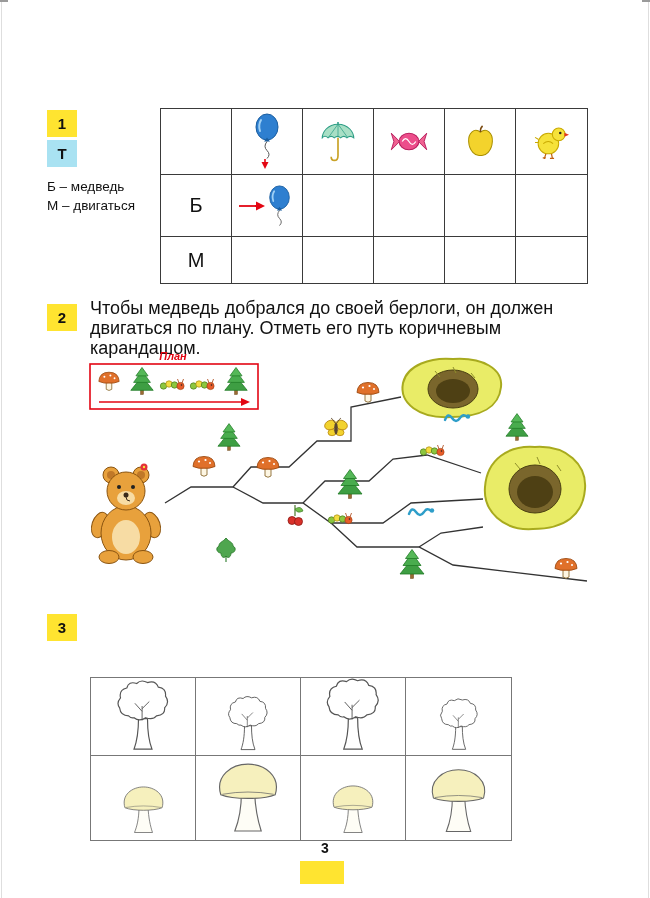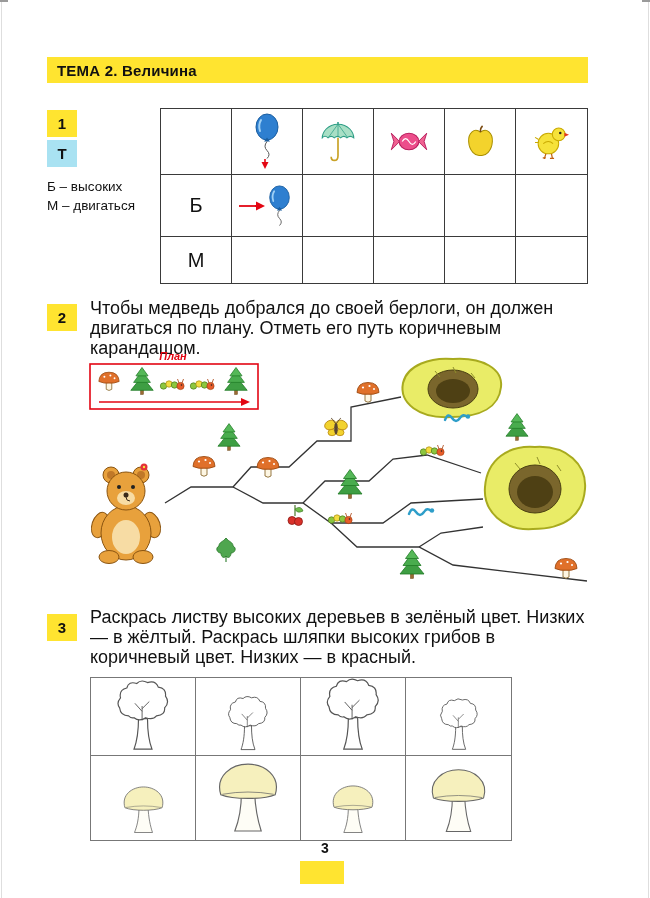--- a/index.html
+++ b/index.html
@@ -151,26 +151,25 @@
     </symbol>
   </defs>
 </svg>
 
 <div class="page">
   <div class="trim trim-l"></div>
   <div class="trim trim-r"></div>
   <div class="tick tick-l"></div>
   <div class="tick tick-r"></div>
 
-  <div class="header-band">ТЕМА 2. Величина</div>
 
   <div class="numbox yellow" style="top:110px">1</div>
   <div class="numbox cyan" style="top:140px">Т</div>
   <div class="legend">
-    <div>Б – высоких</div>
+    <div>Б – медведь</div>
     <div>М – двигаться</div>
   </div>
 
   <div class="t1-grid">
     <div></div>
     <div>
       <svg width="30" height="58" viewBox="0 0 30 58">
         <use href="#sym-balloon" x="0" y="0" width="30" height="46"></use>
         <path d="M13,46 L13,50" stroke="#E30613" stroke-width="1.6"></path>
         <polygon points="9.5,49 13,56 16.5,49" fill="#E30613"></polygon>
@@ -290,21 +289,20 @@
       <use href="#sym-snake" x="322" y="154" width="28" height="14"></use>
       <use href="#sym-berry" x="200" y="152" width="20" height="24"></use>
       <use href="#sym-leaf" x="130" y="186" width="22" height="26"></use>
       <use href="#sym-fir" x="314" y="198" width="26" height="30"></use>
       <use href="#sym-fir" x="420" y="62" width="24" height="28"></use>
       <use href="#sym-mushroom" x="468" y="204" width="26" height="26"></use>
     </svg>
   </div>
 
   <div class="numbox yellow" style="top:614px">3</div>
-  <div class="task-text t3-text">Раскрась листву высоких деревьев в зелёный цвет. Низких — в жёлтый. Раскрась шляпки высоких грибов в коричневый цвет. Низких — в красный.</div>
 
   <div class="t3-grid">
     <div>
       <svg width="54" height="72" viewBox="0 0 60 80">
           <use href="#sym-tree" width="60" height="80"></use>
         </svg>
     </div>
     <div>
       <svg width="42" height="56" viewBox="0 0 60 80">
           <use href="#sym-tree" width="60" height="80"></use>

